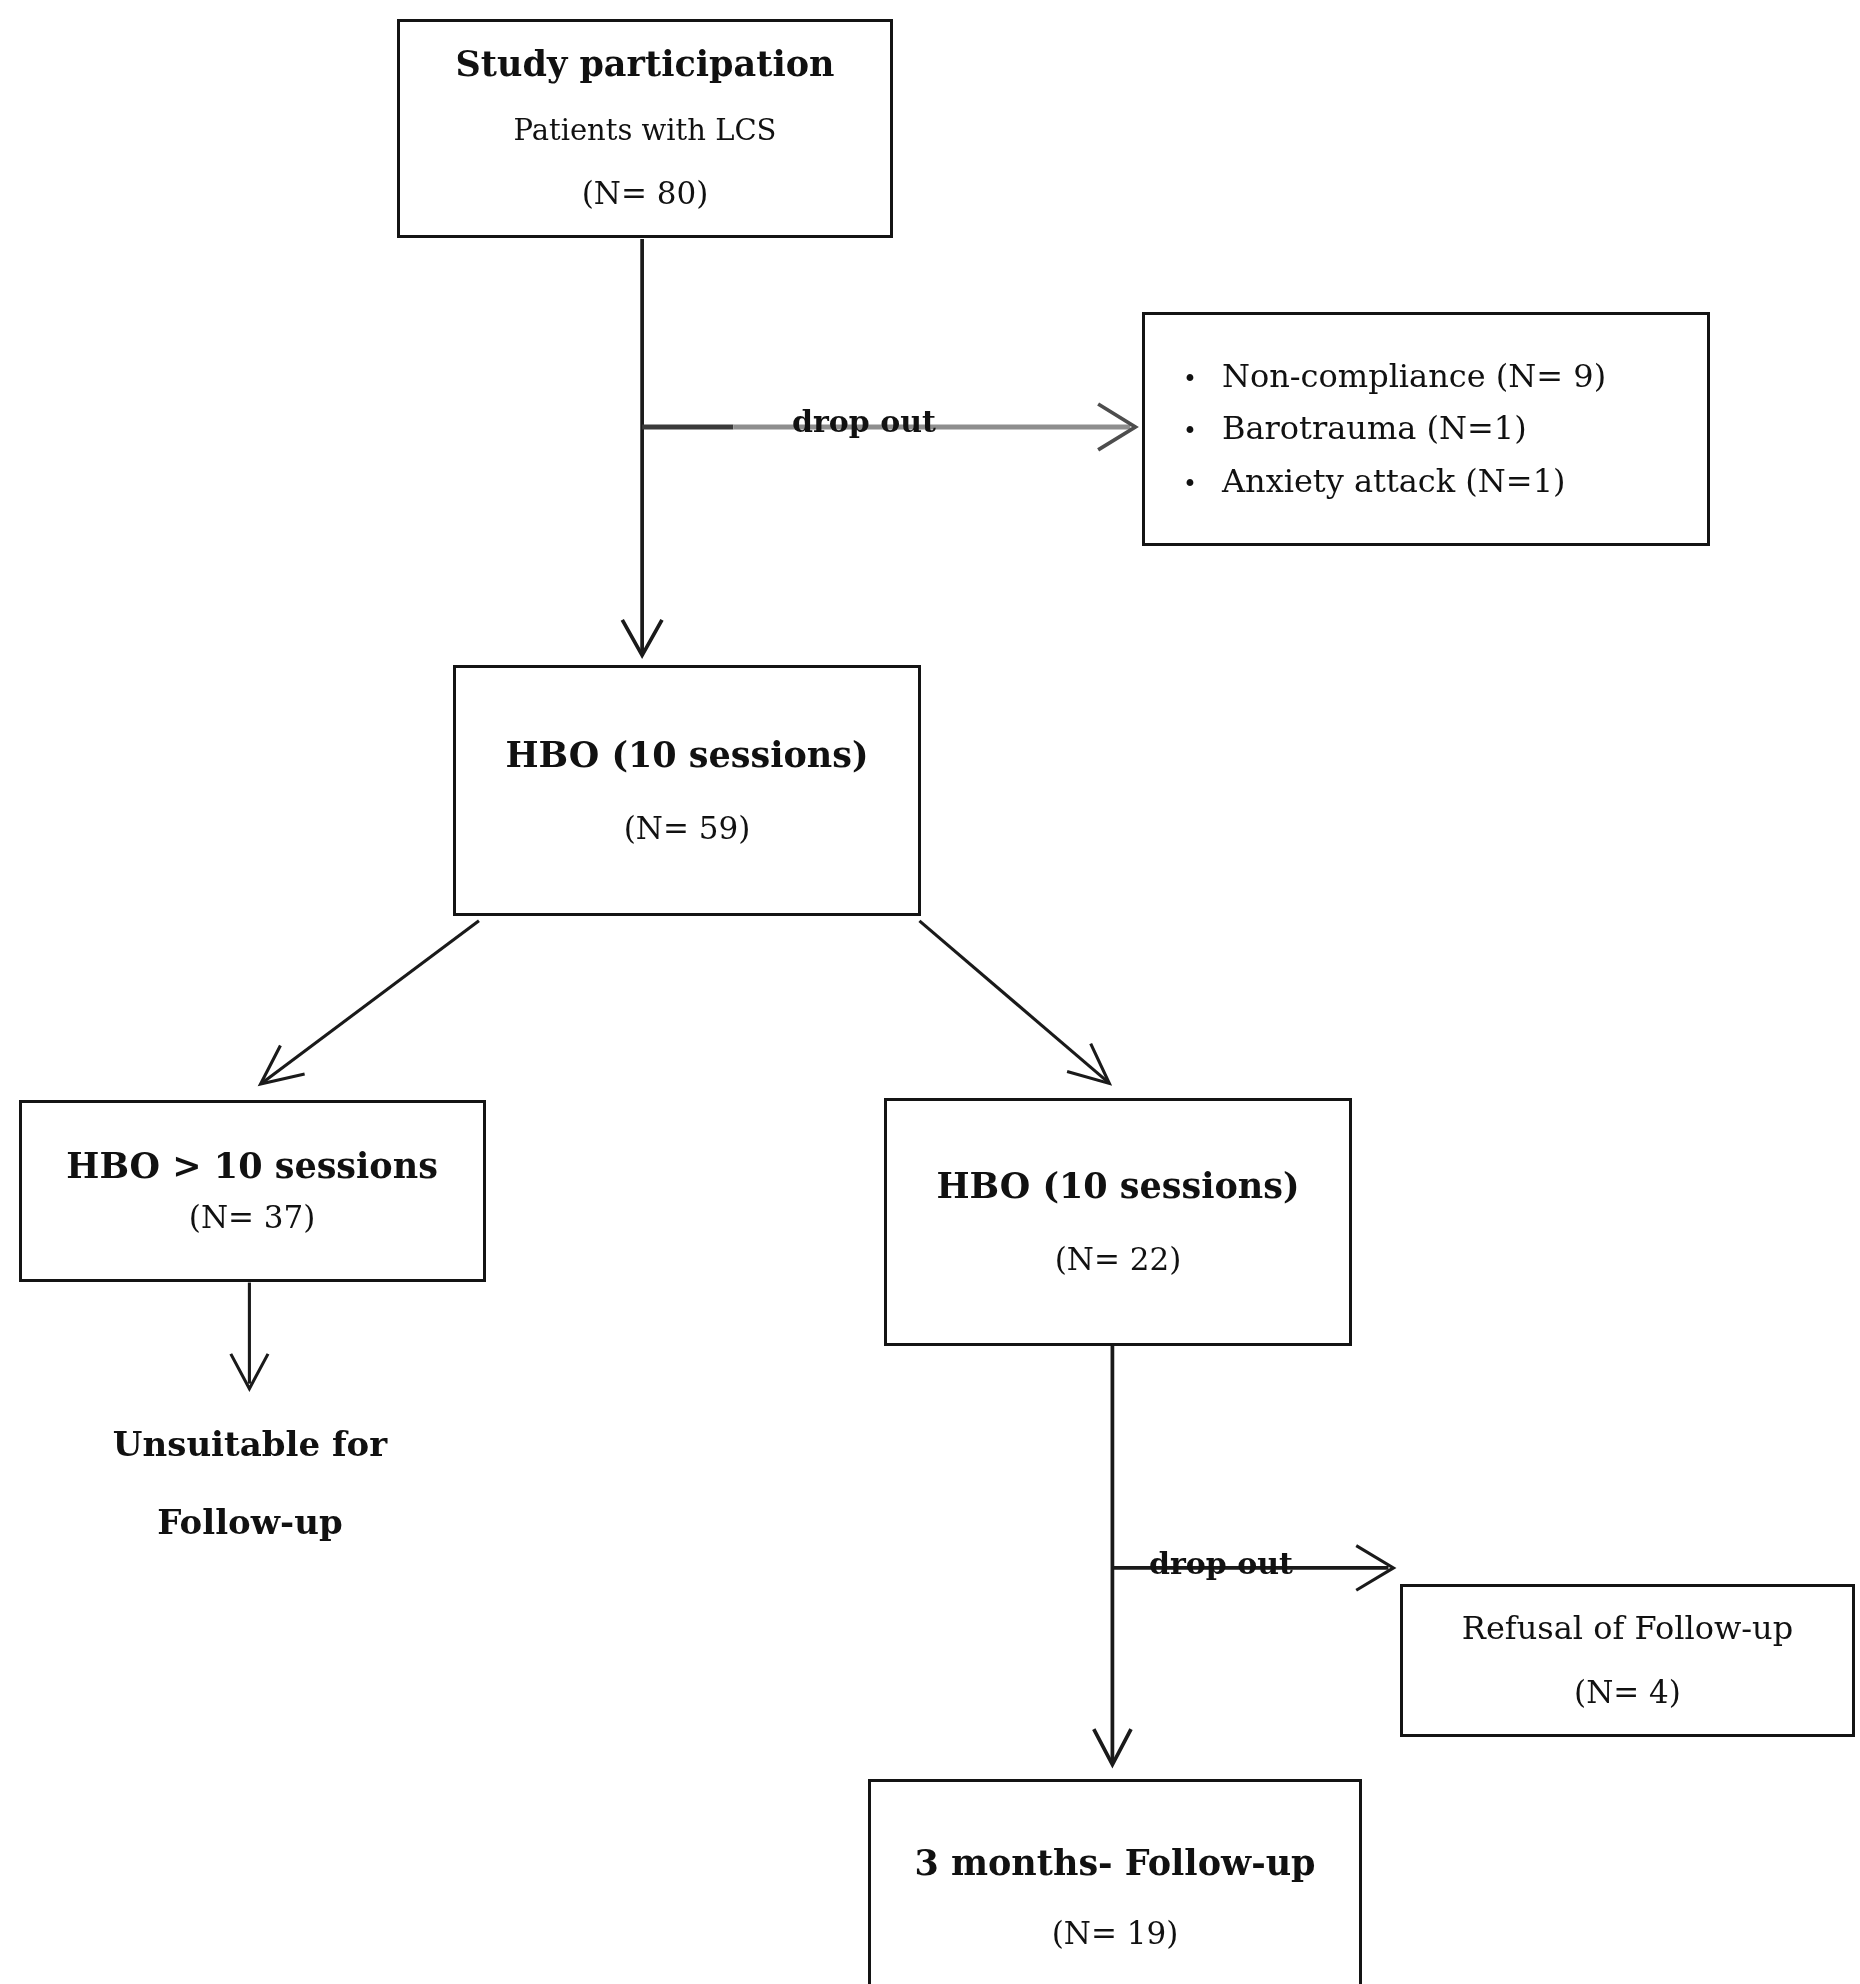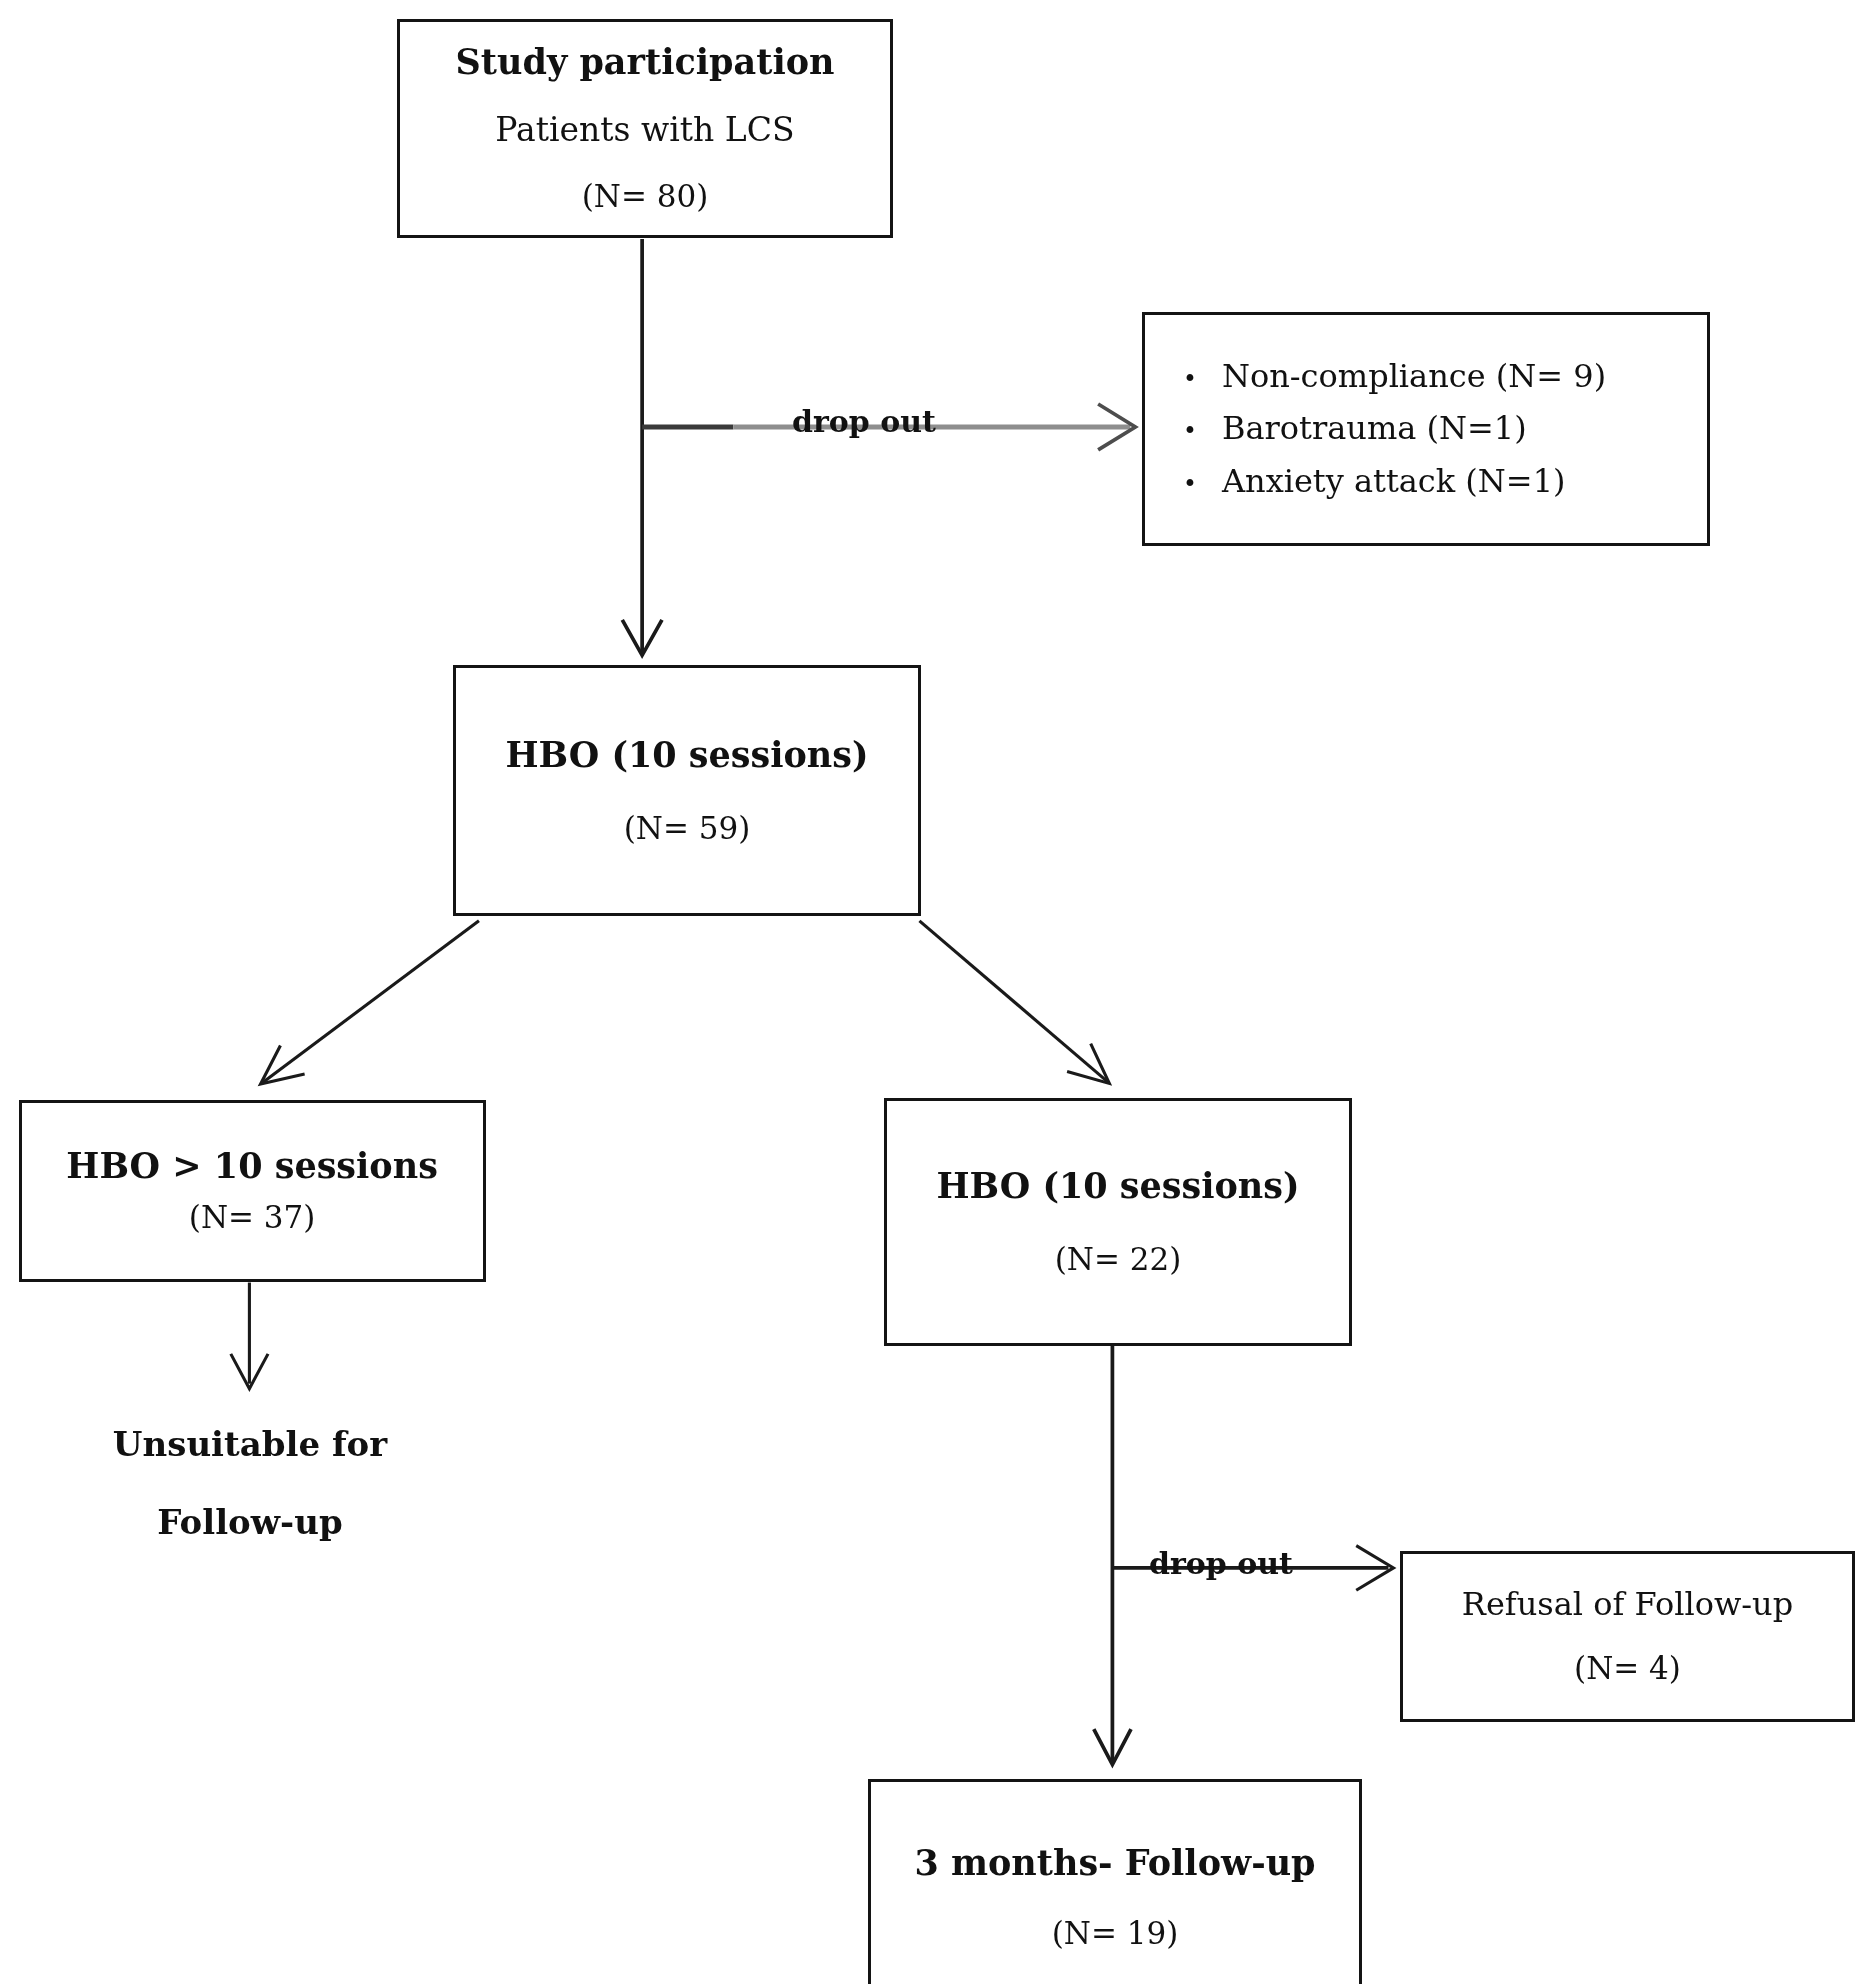--- a/index.html
+++ b/index.html
@@ -24,35 +24,35 @@
     background: #ffffff;
     display: flex;
     flex-direction: column;
     align-items: center;
     justify-content: center;
     text-align: center;
     gap: 38px;
   }
   .node-title { font-weight: bold; font-size: 35px; line-height: 1.05; white-space: nowrap; }
   .node-title-reg { font-weight: normal; font-size: 32px; line-height: 1.05; white-space: nowrap; }
-  .node-sub { font-weight: normal; font-size: 33px; line-height: 1.05; white-space: nowrap; }
+  .node-sub { font-weight: normal; font-size: 29px; line-height: 1.05; white-space: nowrap; }
   .node-n { font-weight: normal; font-size: 31px; line-height: 1.05; white-space: nowrap; }
   .node-study { left: 397px; top: 18.6px; width: 496px; height: 219px; gap: 32px; }
   .node-dropout-reasons {
     left: 1142px; top: 312px; width: 568px; height: 234px;
     align-items: flex-start;
     padding-left: 38px;
     gap: 17px;
   }
   .bullet-item { display: flex; align-items: baseline; gap: 25px; font-size: 32px; line-height: 1.1; white-space: nowrap; }
   .bullet-char { font-size: 23.6px; }
   .node-hbo-all  { left: 453px;  top: 665px; width: 468px; height: 251px; }
   .node-hbo-more { left: 18.6px;   top: 1100px; width: 467px; height: 182px; gap: 16px; }
   .node-hbo-ten  { left: 884px; top: 1098px; width: 468px; height: 248px; }
-  .node-refusal  { left: 1400px; top: 1551px; width: 455px; height: 171px; gap: 30px; }
+  .node-refusal  { left: 1400px; top: 1584px; width: 455px; height: 153px; gap: 30px; }
   .node-followup { left: 868px; top: 1779px; width: 494px; height: 236px; gap: 35px; }
   .float-label {
     position: absolute;
     font-weight: bold;
     font-size: 30px;
     white-space: nowrap;
     transform: translate(-50%, -50%);
     margin-top: 20px;
   }
   .label-dropout-top { left: 864px; top: 401px; }

